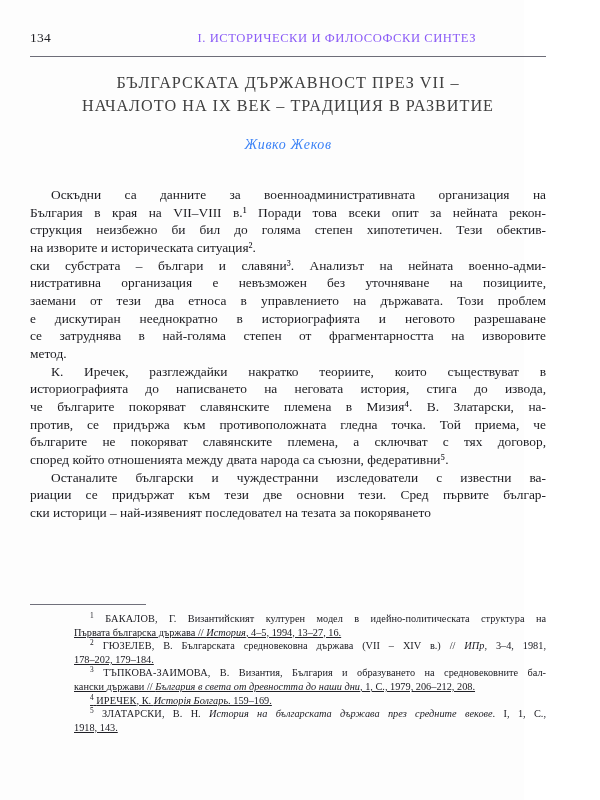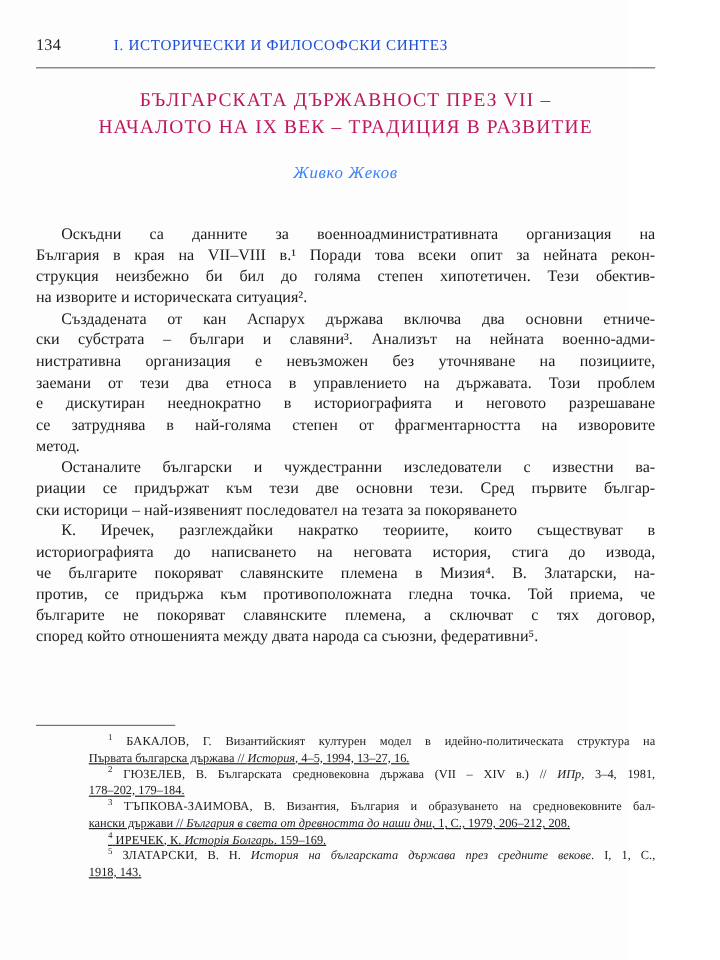--- a/index.html
+++ b/index.html
@@ -35,27 +35,26 @@
     align-items: baseline;
   }
   .folio {
     font-size: 13.5px;
     letter-spacing: .2px;
     color: #1f1f24;
     flex: 0 0 auto;
   }
   .head-title {
     flex: 1 1 auto;
-    text-align: left;
+    text-align: right;
     font-size: 12.6px;
     letter-spacing: .55px;
-    color: #1d4ed8;
+    color: #8b5cf6;
     padding-right: 18px;
     white-space: nowrap;
-    padding-left: 44px;
   }
   .head-rule {
     position: absolute;
     top: 56px;
     left: 30px;
     width: 516px;
     height: 1px;
     background: #6d6d78;
   }
 
@@ -64,21 +63,21 @@
     position: absolute;
     top: 72px;
     left: 30px;
     width: 516px;
     text-align: center;
   }
   .article-title {
     font-size: 16.2px;
     line-height: 23px;
     letter-spacing: 1.0px;
-    color: #be185d;
+    color: #404040;
     margin: 0;
     font-weight: normal;
   }
   .article-title .tline {
     display: block;
     white-space: nowrap;
   }
   .byline {
     margin-top: 19px;
     font-size: 14px;
@@ -191,44 +190,43 @@
   <div class="body-block">
 
     <p class="para">
       <span class="ln first">Оскъдни са данните за военноадминистративната организация на</span>
       <span class="ln">България в края на VII–VIII в.¹ Поради това всеки опит за нейната рекон-</span>
       <span class="ln">струкция неизбежно би бил до голяма степен хипотетичен. Тези обектив-</span>
       <span class="ln last">на изворите и историческата ситуация².</span>
     </p>
 
     <p class="para">
-      <span class="ln first">Създадената от кан Аспарух държава включва два основни етниче-</span>
       <span class="ln">ски субстрата – българи и славяни³. Анализът на нейната военно-адми-</span>
       <span class="ln">нистративна организация е невъзможен без уточняване на позициите,</span>
       <span class="ln">заемани от тези два етноса в управлението на държавата. Този проблем</span>
       <span class="ln">е дискутиран нееднократно в историографията и неговото разрешаване</span>
       <span class="ln">се затруднява в най-голяма степен от фрагментарността на изворовите</span>
       <span class="ln last">метод.</span>
     </p>
 
     <p class="para">
-      <span class="ln first">Останалите български и чуждестранни изследователи с известни ва-</span>
-      <span class="ln">риации се придържат към тези две основни тези. Сред първите българ-</span>
-      <span class="ln last">ски историци – най-изявеният последовател на тезата за покоряването</span>
-    </p>
-
-    <p class="para">
       <span class="ln first">К. Иречек, разглеждайки накратко теориите, които съществуват в</span>
       <span class="ln">историографията до написването на неговата история, стига до извода,</span>
       <span class="ln">че българите покоряват славянските племена в Мизия⁴. В. Златарски, на-</span>
       <span class="ln">против, се придържа към противоположната гледна точка. Той приема, че</span>
       <span class="ln">българите не покоряват славянските племена, а сключват с тях договор,</span>
       <span class="ln last">според който отношенията между двата народа са съюзни, федеративни⁵.</span>
     </p>
 
+    <p class="para">
+      <span class="ln first">Останалите български и чуждестранни изследователи с известни ва-</span>
+      <span class="ln">риации се придържат към тези две основни тези. Сред първите българ-</span>
+      <span class="ln last">ски историци – най-изявеният последовател на тезата за покоряването</span>
+    </p>
+
   </div>
 
   <div class="fn-rule"></div>
 
   <div class="footnotes">
 
     <p class="fn">
       <span class="ln first"><sup>1</sup><span>&nbsp;</span><span class="sc">БАКАЛОВ</span><span>, Г. Византийският културен модел в идейно-политическата структура на</span></span>
       <span class="ln last"><span>Първата българска държава // </span><span class="it">История</span><span>, 4–5, 1994, 13–27, 16.</span></span>
     </p>

